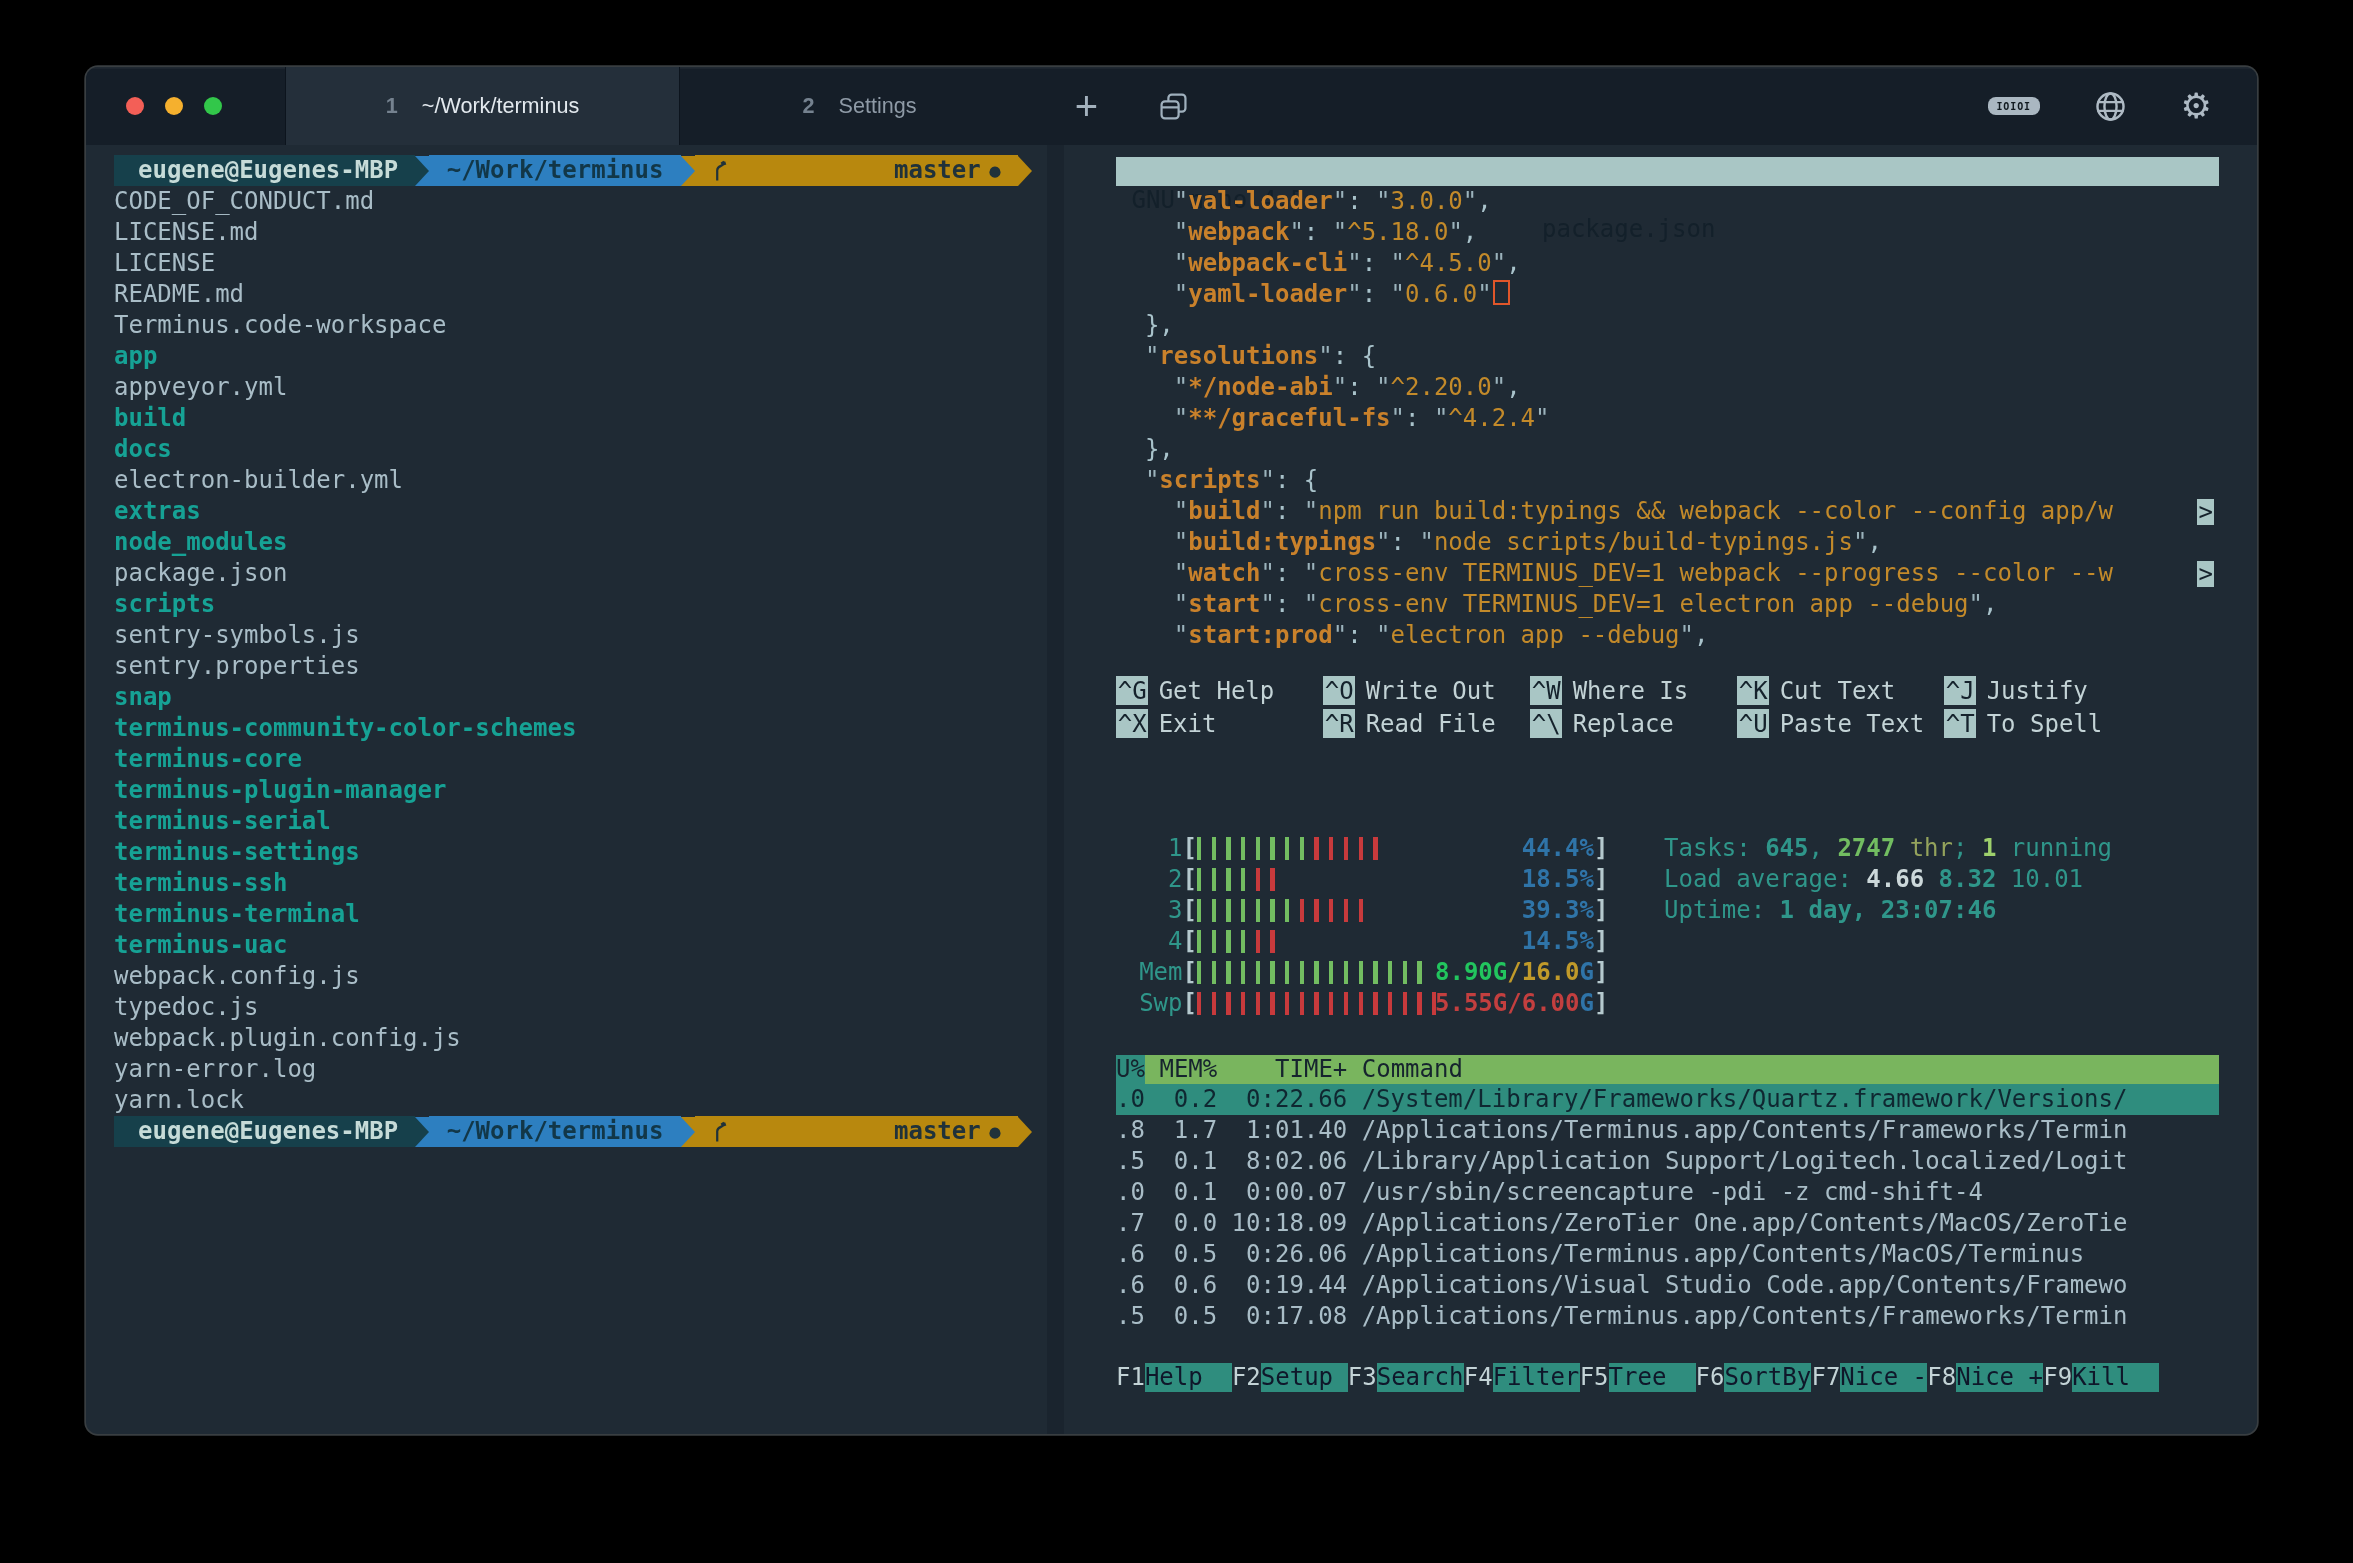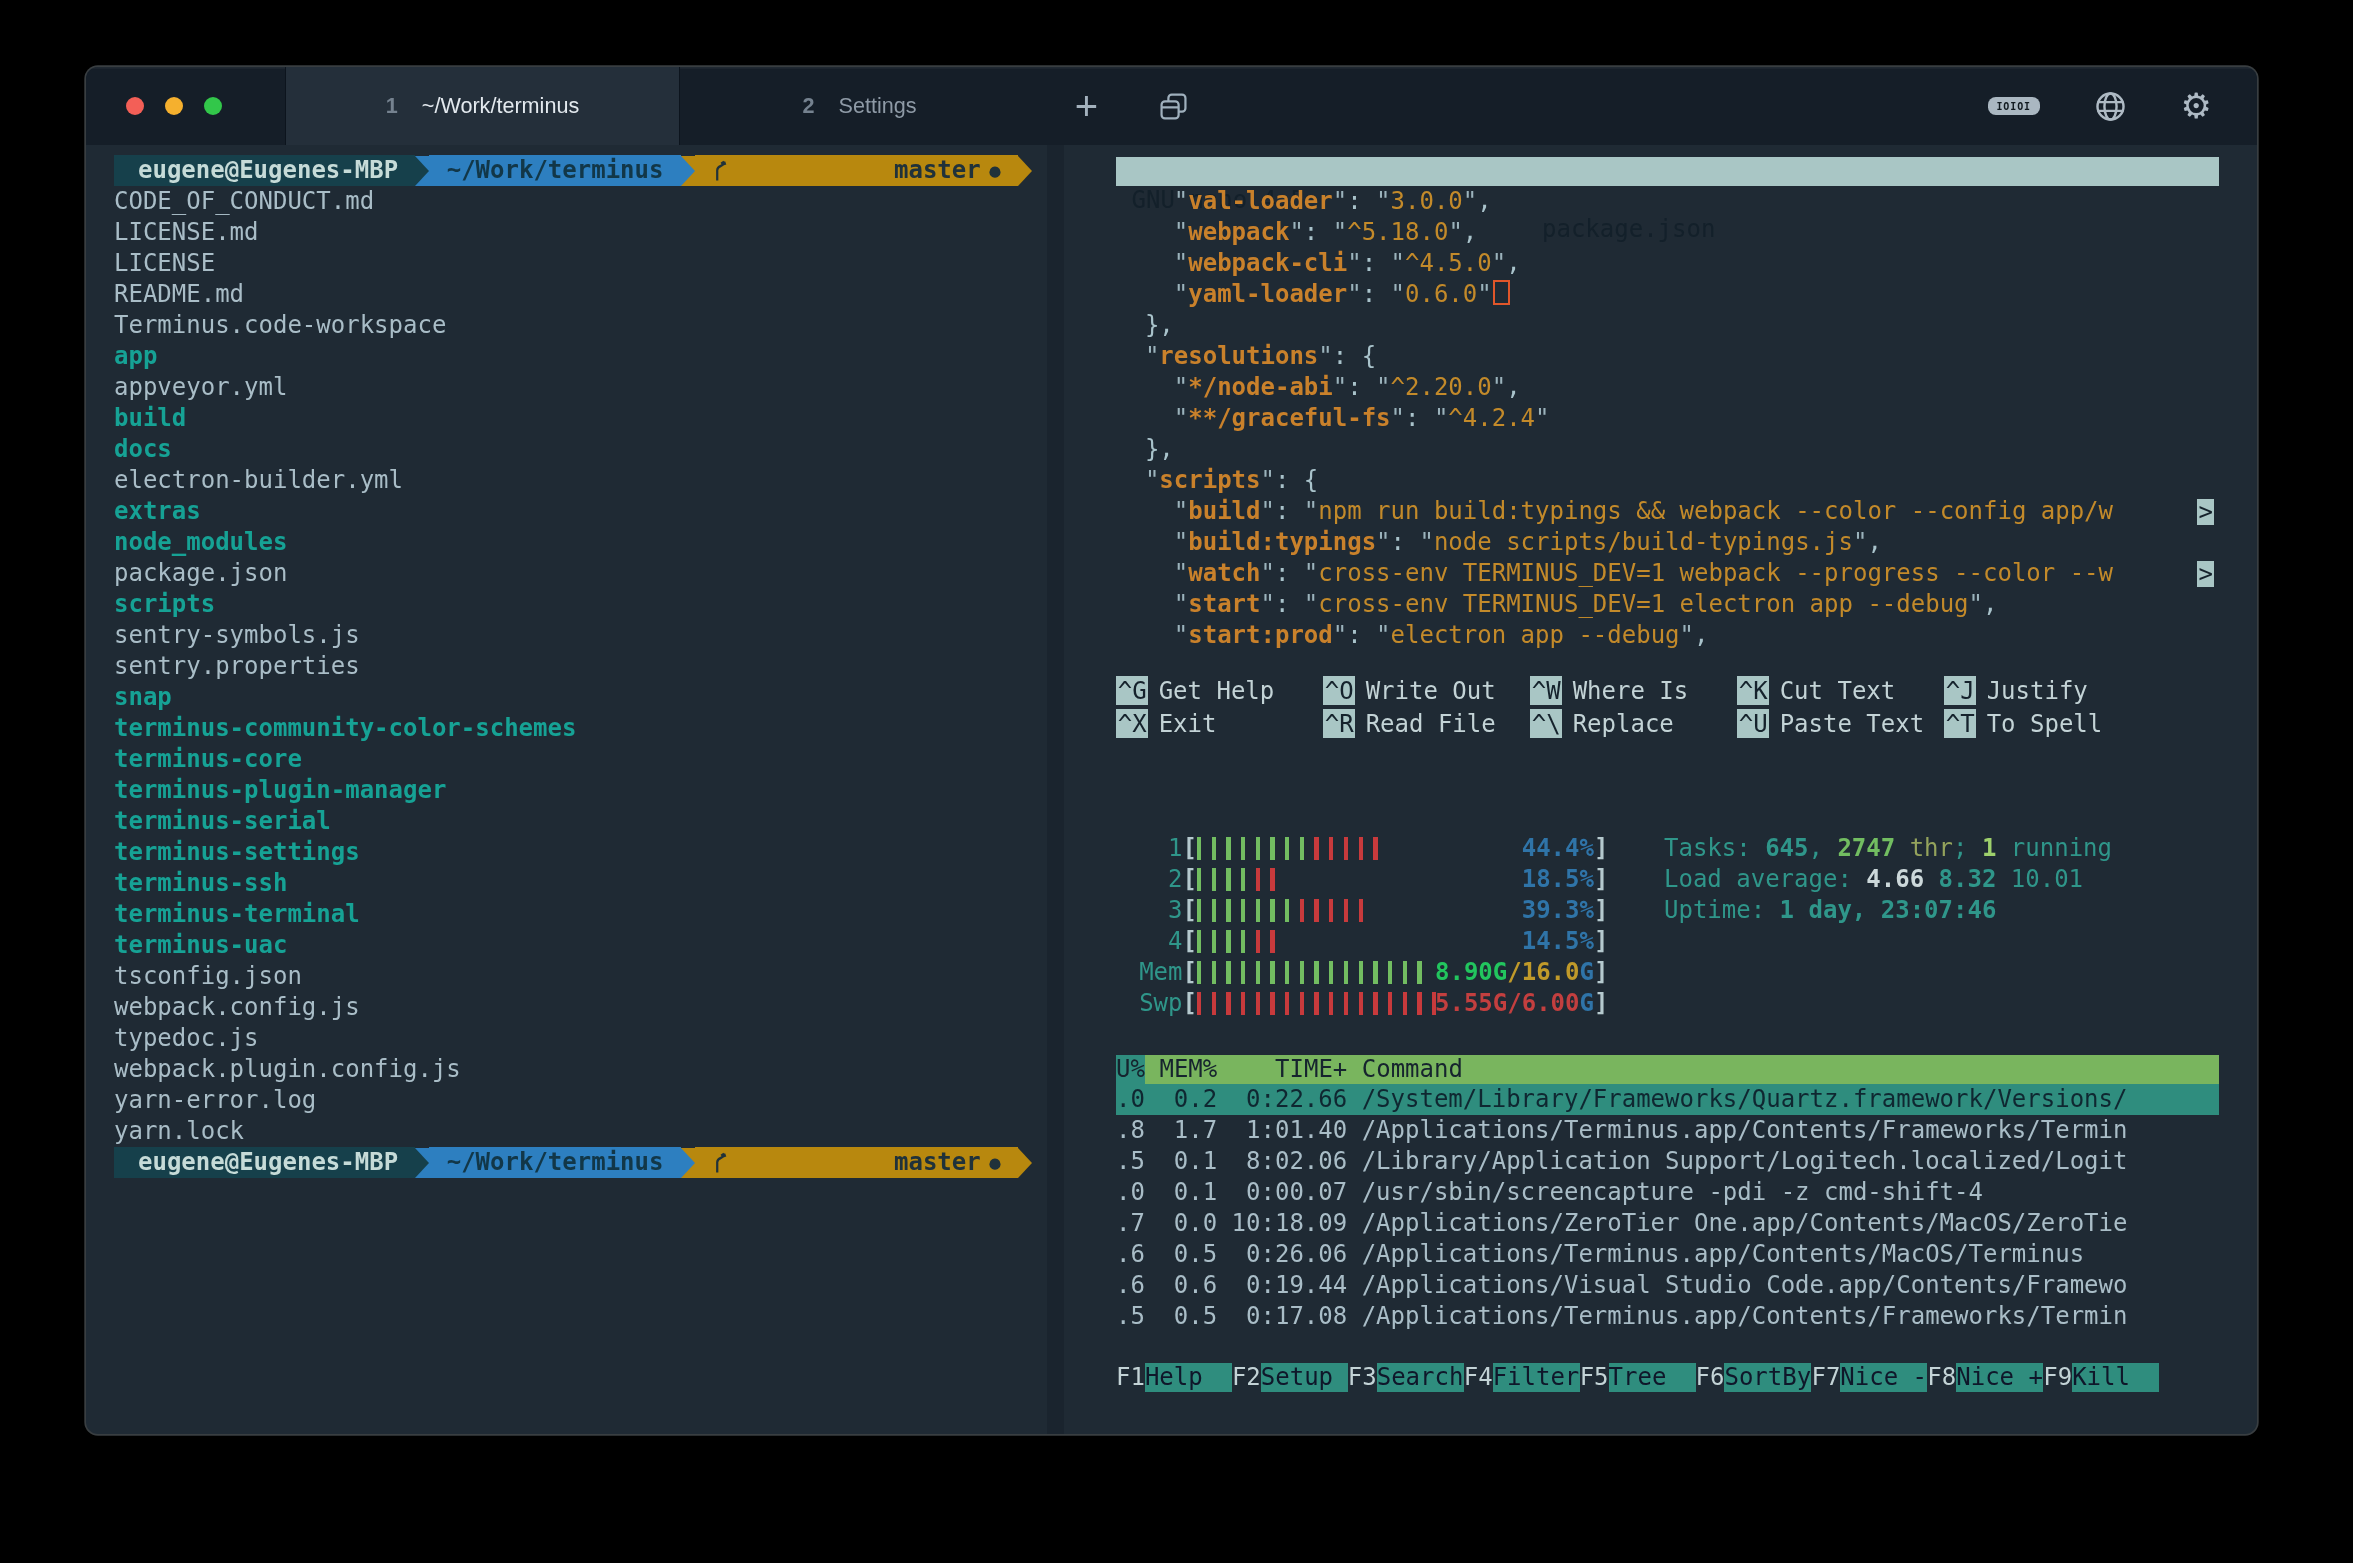--- a/index.html
+++ b/index.html
@@ -185,21 +185,20 @@
           <div class="term-line"><span class="file">sentry.properties</span></div>
           <div class="term-line"><span class="dir">snap</span></div>
           <div class="term-line"><span class="dir">terminus-community-color-schemes</span></div>
           <div class="term-line"><span class="dir">terminus-core</span></div>
           <div class="term-line"><span class="dir">terminus-plugin-manager</span></div>
           <div class="term-line"><span class="dir">terminus-serial</span></div>
           <div class="term-line"><span class="dir">terminus-settings</span></div>
           <div class="term-line"><span class="dir">terminus-ssh</span></div>
           <div class="term-line"><span class="dir">terminus-terminal</span></div>
           <div class="term-line"><span class="dir">terminus-uac</span></div>
-          <div class="term-line"><span class="file">tsconfig.json</span></div>
           <div class="term-line"><span class="file">webpack.config.js</span></div>
           <div class="term-line"><span class="file">typedoc.js</span></div>
           <div class="term-line"><span class="file">webpack.plugin.config.js</span></div>
           <div class="term-line"><span class="file">yarn-error.log</span></div>
           <div class="term-line"><span class="file">yarn.lock</span></div>
         </div>
 
       <div class="term-line prompt">
         <span class="seg seg-user"><span>eugene@Eugenes-MBP</span></span>
         <span class="arr arr-user"></span>

